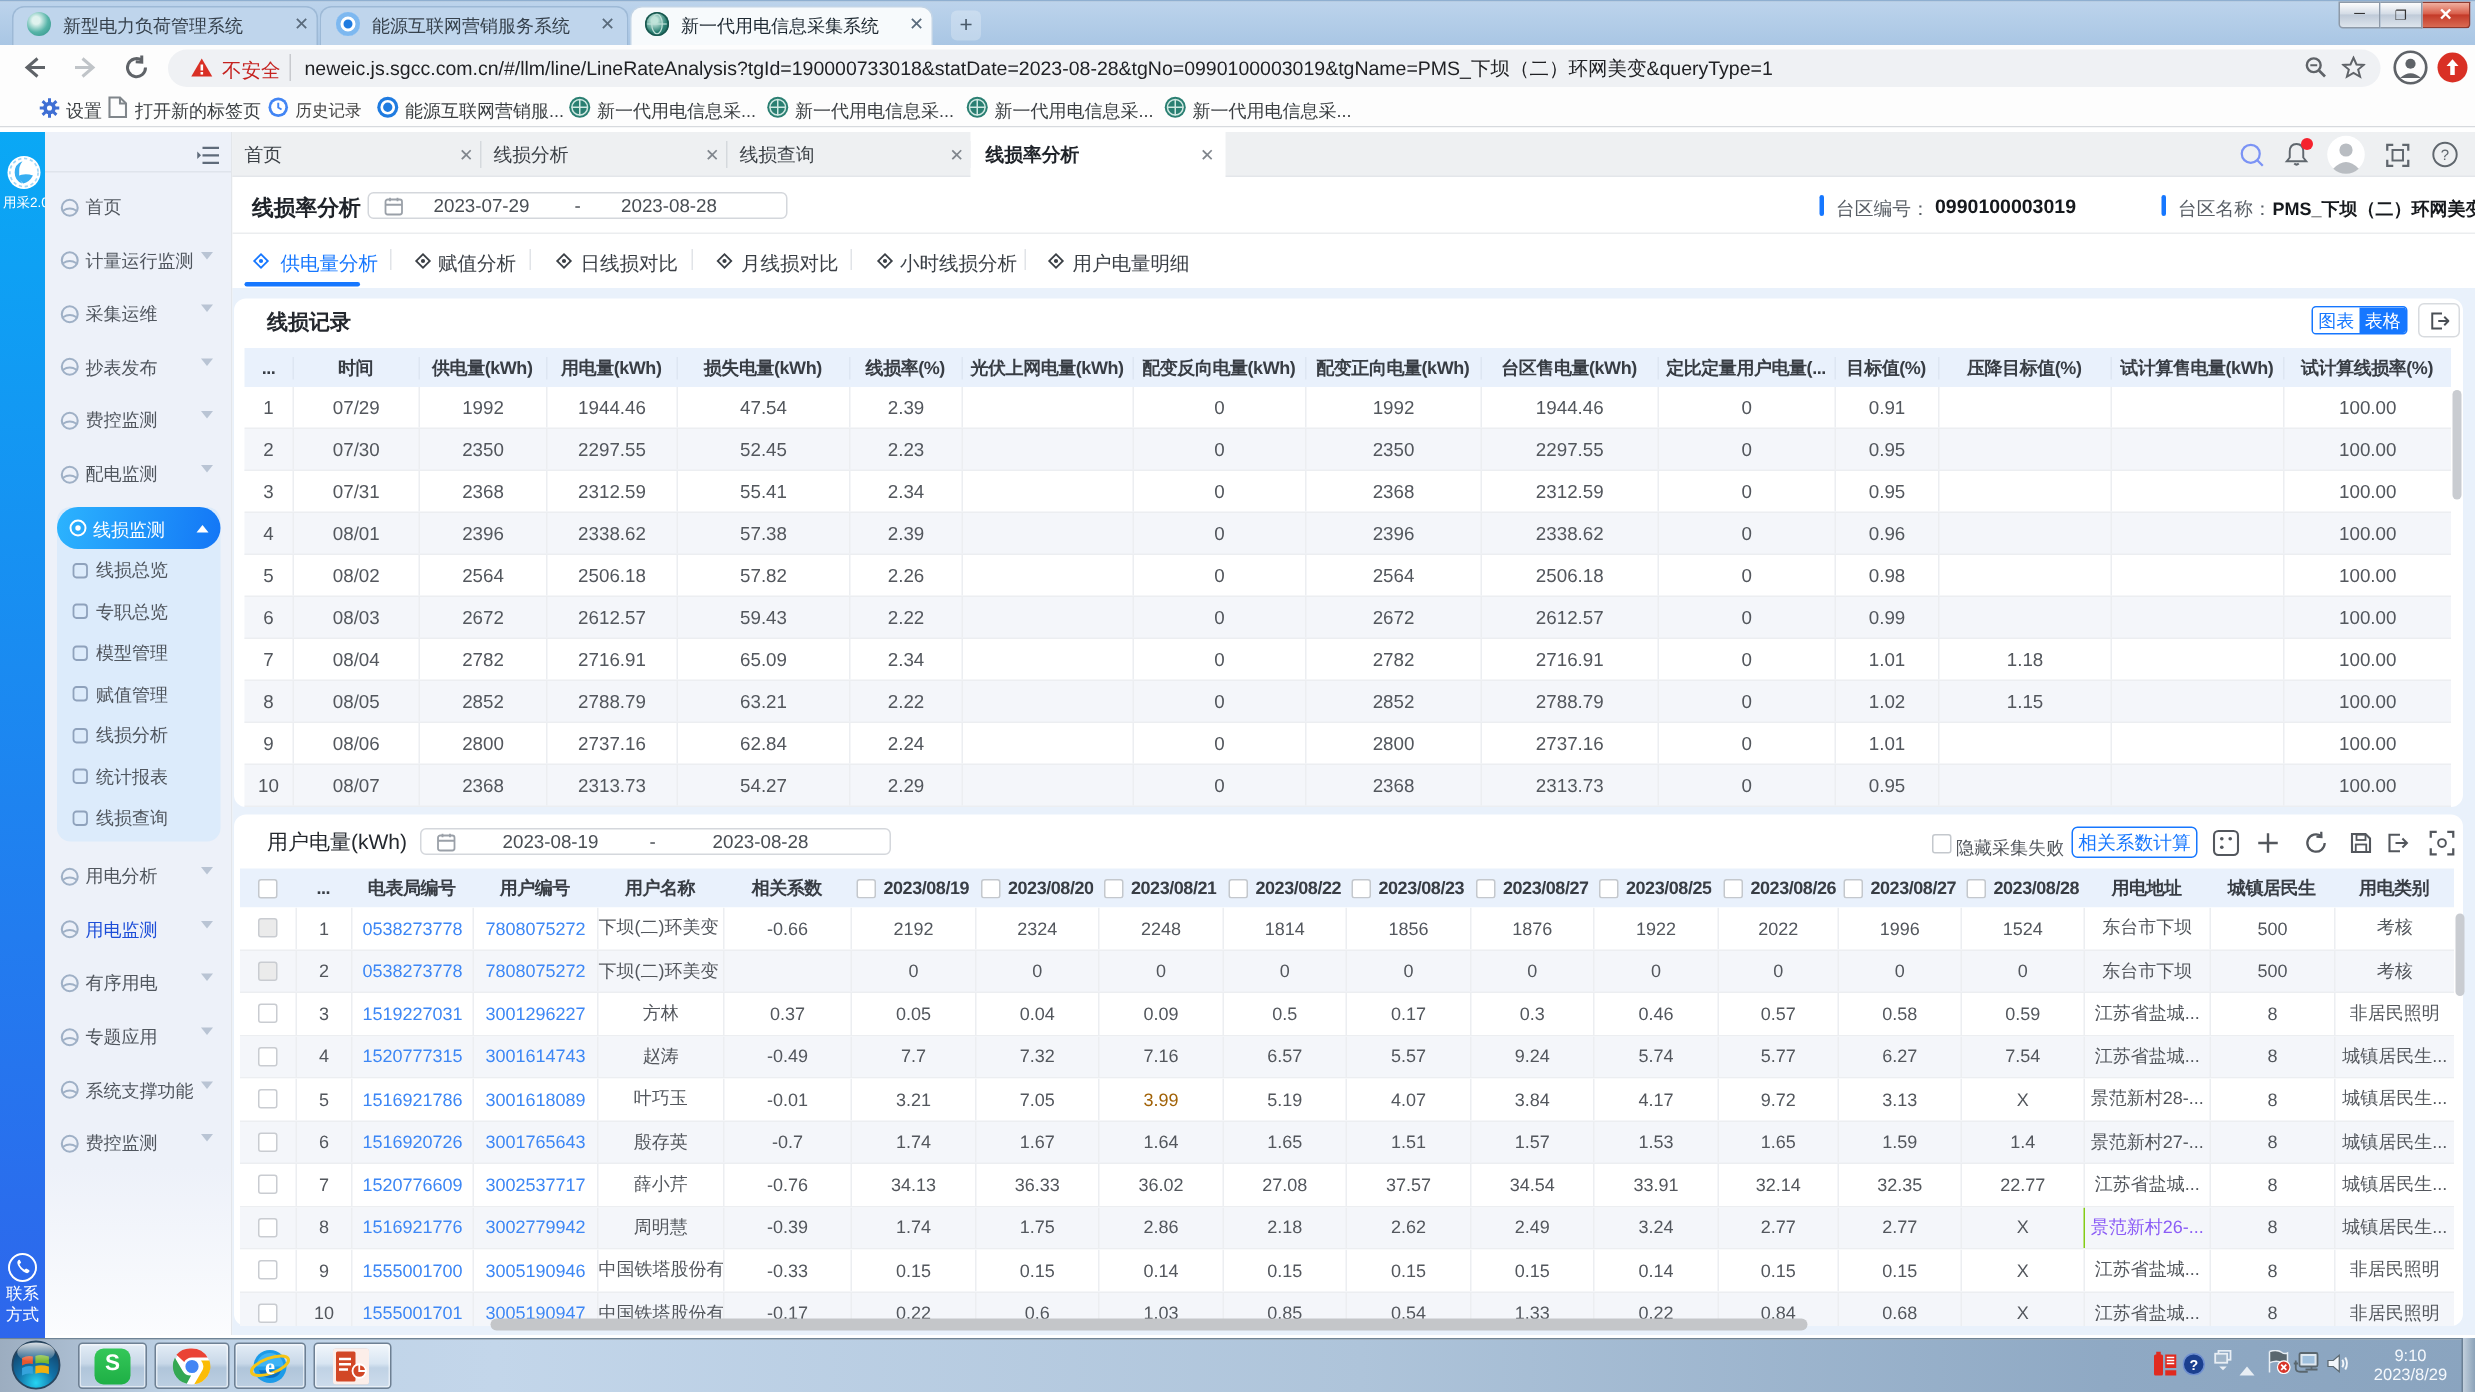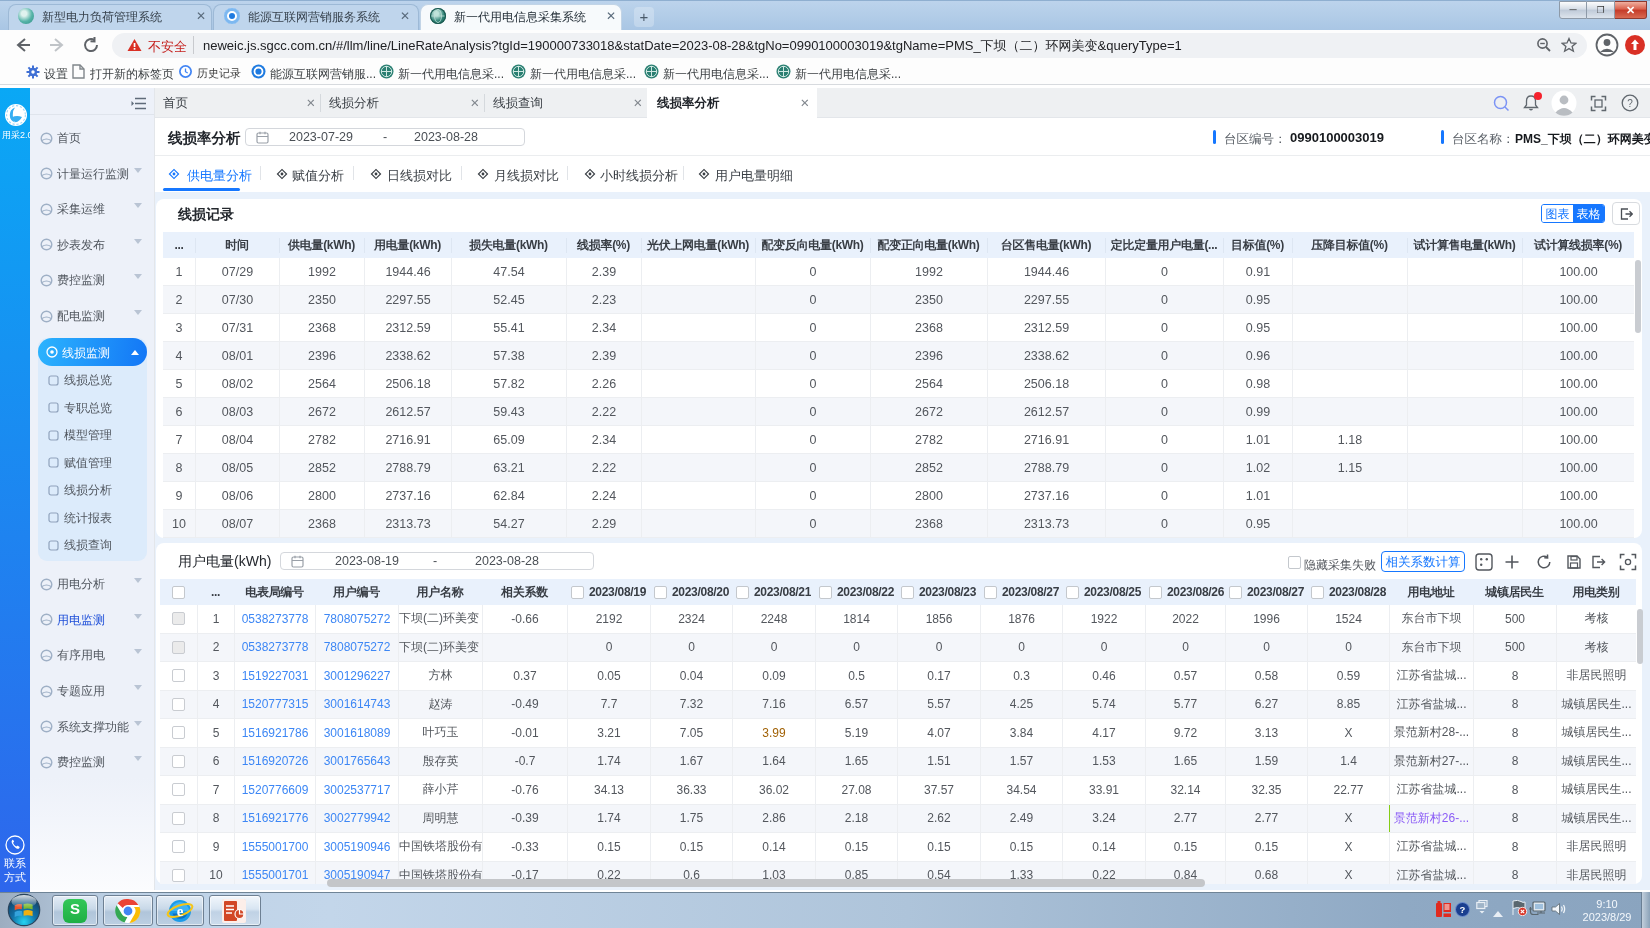--- a/index.html
+++ b/index.html
@@ -713,25 +713,25 @@
     <div class="ell" style="width:37px;height:100%;border-left:1px solid #eceef1;display:flex;align-items:center;justify-content:center;color:#53575d">4</div>
     <div class="ell" style="width:81px;height:100%;border-left:1px solid #eceef1;display:flex;align-items:center;justify-content:center;color:#3d87f5">1520777315</div>
     <div class="ell" style="width:83px;height:100%;border-left:1px solid #eceef1;display:flex;align-items:center;justify-content:center;color:#3d87f5">3001614743</div>
     <div class="ell" style="width:84px;height:100%;border-left:1px solid #eceef1;display:flex;align-items:center;justify-content:center;color:#53575d">赵涛</div>
     <div class="ell" style="width:85px;height:100%;border-left:1px solid #eceef1;display:flex;align-items:center;justify-content:center;color:#53575d">-0.49</div>
     <div class="ell" style="width:83px;height:100%;border-left:1px solid #eceef1;display:flex;align-items:center;justify-content:center;color:#53575d">7.7</div>
     <div class="ell" style="width:82px;height:100%;border-left:1px solid #eceef1;display:flex;align-items:center;justify-content:center;color:#53575d">7.32</div>
     <div class="ell" style="width:83px;height:100%;border-left:1px solid #eceef1;display:flex;align-items:center;justify-content:center;color:#53575d">7.16</div>
     <div class="ell" style="width:82px;height:100%;border-left:1px solid #eceef1;display:flex;align-items:center;justify-content:center;color:#53575d">6.57</div>
     <div class="ell" style="width:83px;height:100%;border-left:1px solid #eceef1;display:flex;align-items:center;justify-content:center;color:#53575d">5.57</div>
-    <div class="ell" style="width:82px;height:100%;border-left:1px solid #eceef1;display:flex;align-items:center;justify-content:center;color:#53575d">4.25</div>
+    <div class="ell" style="width:82px;height:100%;border-left:1px solid #eceef1;display:flex;align-items:center;justify-content:center;color:#53575d">9.24</div>
     <div class="ell" style="width:83px;height:100%;border-left:1px solid #eceef1;display:flex;align-items:center;justify-content:center;color:#53575d">5.74</div>
     <div class="ell" style="width:80px;height:100%;border-left:1px solid #eceef1;display:flex;align-items:center;justify-content:center;color:#53575d">5.77</div>
     <div class="ell" style="width:82px;height:100%;border-left:1px solid #eceef1;display:flex;align-items:center;justify-content:center;color:#53575d">6.27</div>
-    <div class="ell" style="width:82px;height:100%;border-left:1px solid #eceef1;display:flex;align-items:center;justify-content:center;color:#53575d">8.85</div>
+    <div class="ell" style="width:82px;height:100%;border-left:1px solid #eceef1;display:flex;align-items:center;justify-content:center;color:#53575d">7.54</div>
     <div class="ell" style="width:84px;height:100%;border-left:1px solid #eceef1;display:flex;align-items:center;justify-content:center;color:#53575d">江苏省盐城...</div>
     <div class="ell" style="width:83px;height:100%;border-left:1px solid #eceef1;display:flex;align-items:center;justify-content:center;color:#53575d">8</div>
     <div class="ell" style="width:80px;height:100%;border-left:1px solid #eceef1;display:flex;align-items:center;justify-content:center;color:#53575d">城镇居民生...</div>
   </div>
 <div class="abs" style="left:160px;top:719.0px;width:1476px;height:28.5px;background:#fff;border-bottom:1px solid #eceef1;display:flex;font-size:12px;overflow:hidden">
     <div style="width:37px;height:100%;display:flex;align-items:center;justify-content:center">
       <div style="width:13px;height:13px;border:1px solid #c9ccd1;border-radius:2px;background:#fff"></div>
     </div>
     <div class="ell" style="width:37px;height:100%;border-left:1px solid #eceef1;display:flex;align-items:center;justify-content:center;color:#53575d">5</div>
     <div class="ell" style="width:81px;height:100%;border-left:1px solid #eceef1;display:flex;align-items:center;justify-content:center;color:#3d87f5">1516921786</div>

